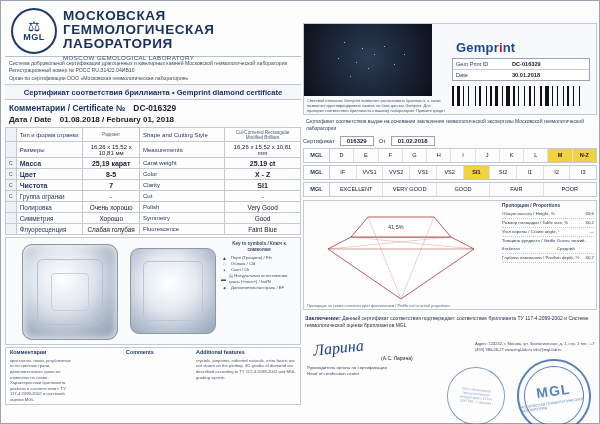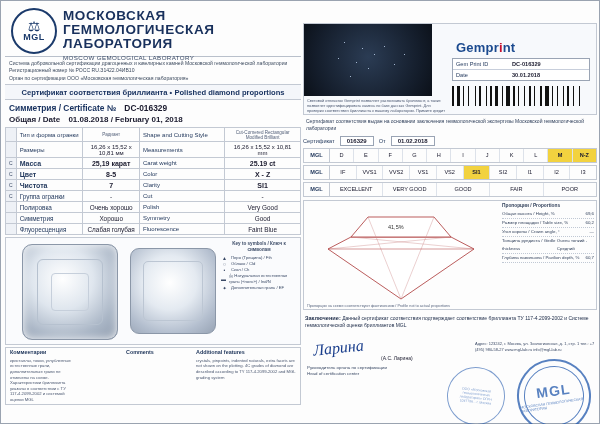--- a/index.html
+++ b/index.html
@@ -172,28 +172,28 @@
         <div class="t2">MOSCOW GEMOLOGICAL LABORATORY</div>
       </div>
     </div>
 
     <div class="subhdr">
       <div>Система добровольной сертификации драгоценных и ювелирных камней Московской геммологической лаборатории</div>
       <div>Регистрационный номер № РОСС RU.З1422.04ИВ10</div>
       <div>Орган по сертификации ООО «Московская геммологическая лаборатория»</div>
     </div>
 
-    <div class="title-bar">Сертификат соответствия бриллианта • Polished diamond proportions</div>
+    <div class="title-bar">Сертификат соответствия бриллианта • Gemprint diamond certificate</div>
 
     <div class="cert-no">
-      <b>Симметрия / Certificate №</b>
+      <b>Комментарии / Certificate №</b>
       <span class="v">DC-016329</span>
     </div>
     <div class="date-row">
-      <b>Общая / Date</b>
+      <b>Дата / Date</b>
       <span class="v">01.08.2018 / February 01, 2018</span>
     </div>
 
     <table class="spec">
       <tbody>
           <tr>
         <td class="cbox"></td>
         <td class="lbl">Тип и форма огранки</td>
         <td class="val sm">Радиант</td>
         <td class="lbl2">Shape and Cutting Style</td>

